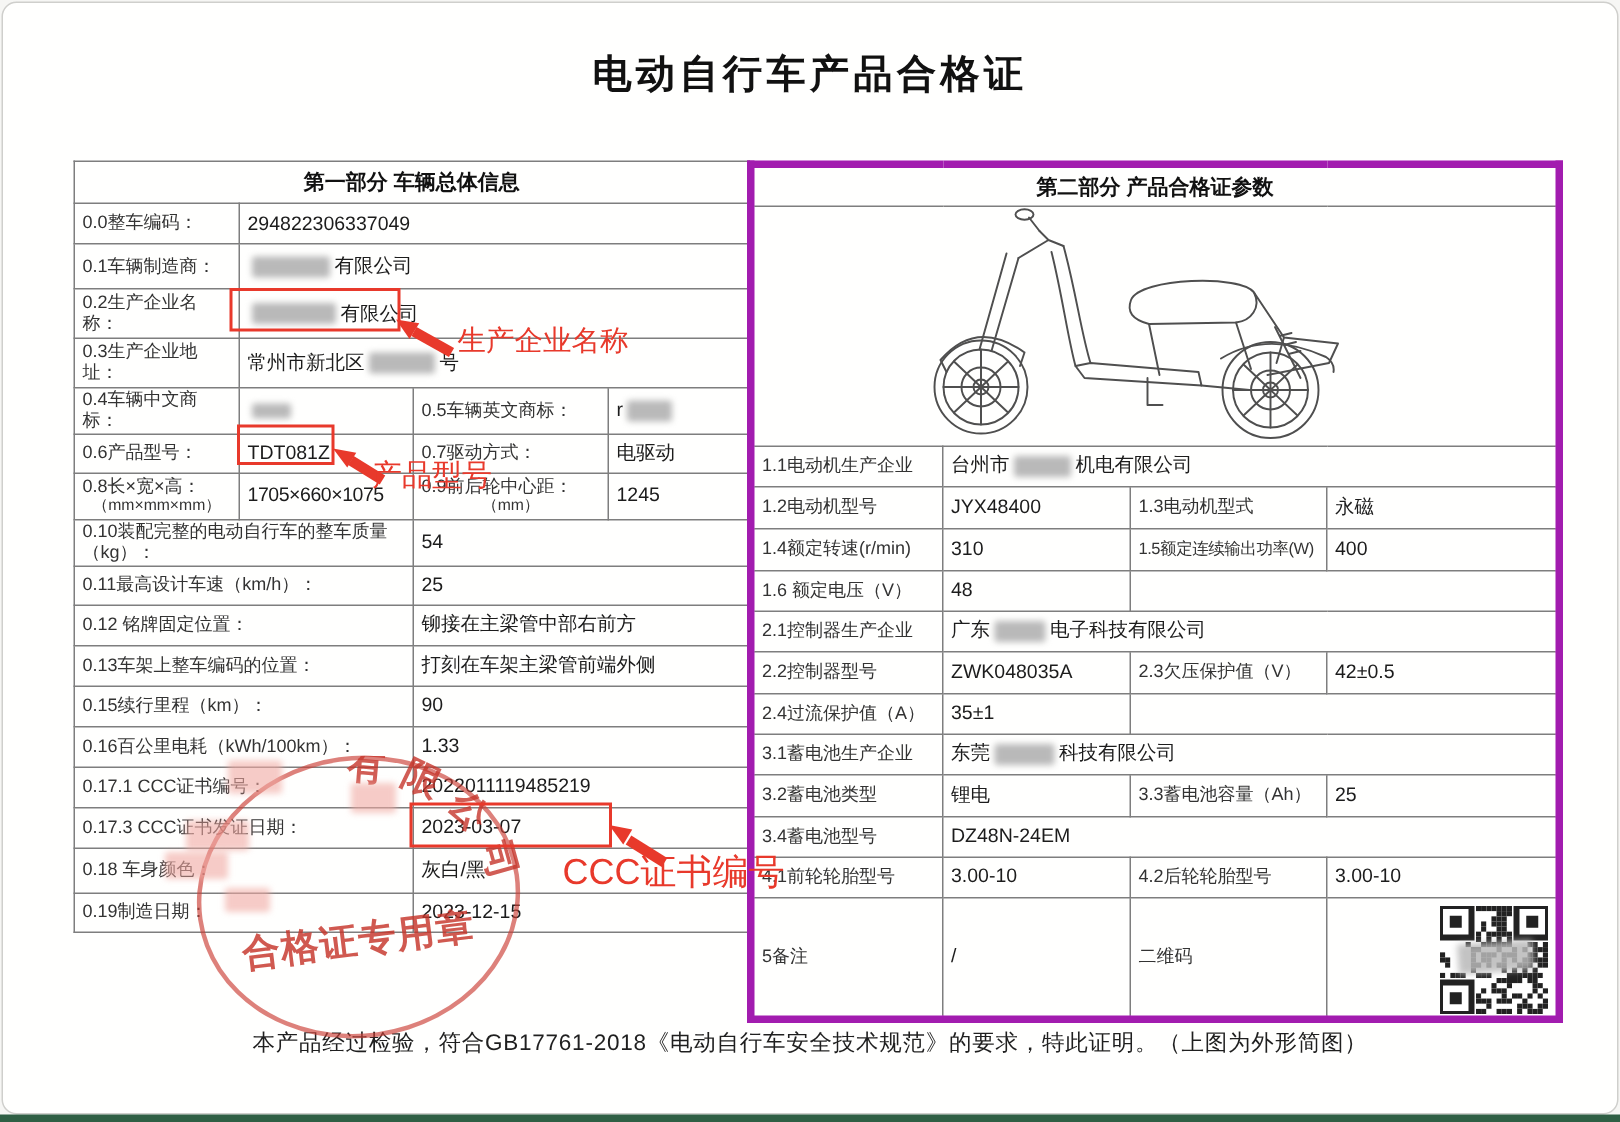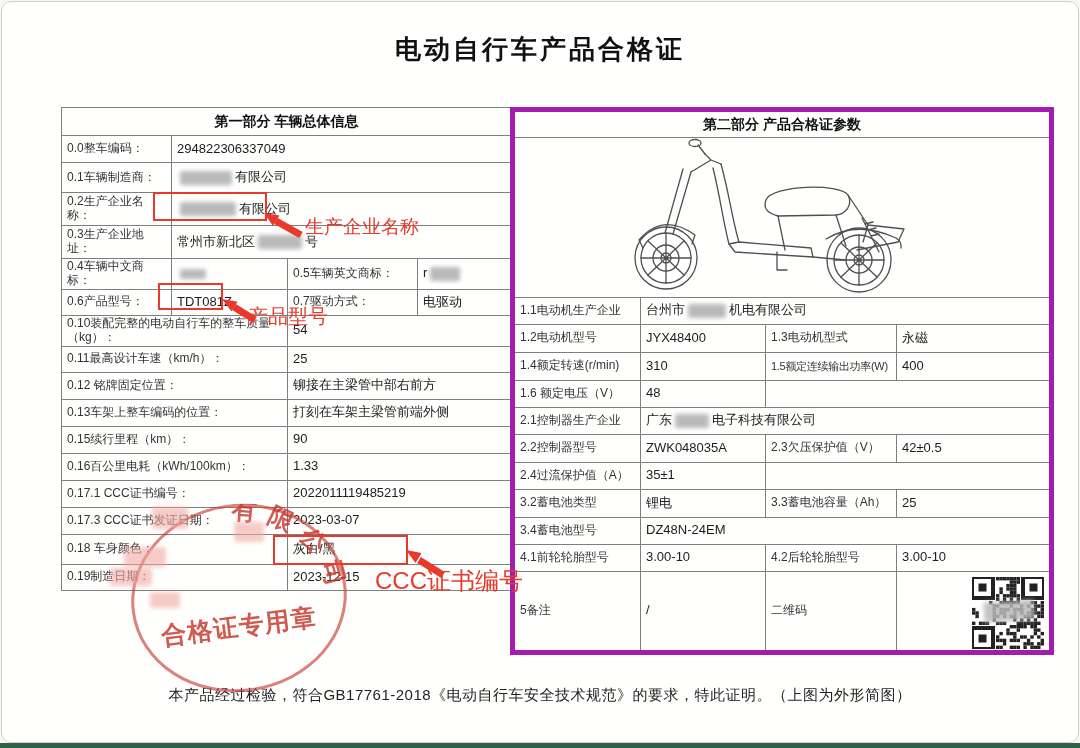--- a/index.html
+++ b/index.html
@@ -4,21 +4,21 @@
 <style>
   html,body{margin:0;padding:0;background:#f6f6f4;}
   body{width:1080px;height:748px;position:relative;overflow:hidden;
        font-family:"Liberation Sans","DejaVu Sans",sans-serif;color:#2a2a2a;}
   .page-card{position:absolute;left:1px;top:1px;width:1076px;height:740px;
        background:#fffffe;border:1px solid #cfcfcc;border-radius:10px;}
   .doc-title{position:absolute;left:0;top:30px;width:100%;text-align:center;
        font-size:26px;font-weight:bold;letter-spacing:3px;color:#111;}
   .cert-line{position:absolute;left:0;top:82px;width:100%;text-align:center;
        font-size:15px;color:#1d1d1d;letter-spacing:.5px;}
-  table{border-collapse:collapse;table-layout:fixed;position:absolute;margin-left:12px;}
+  table{border-collapse:collapse;table-layout:fixed;position:absolute;}
   td{border:1px solid #7e7e7e;padding:1px 5px;font-size:12px;line-height:1.15;
      white-space:nowrap;overflow:hidden;vertical-align:middle;color:#333;}
   td.wrap{white-space:normal;}
   td.val{font-size:13px;color:#1c1c1c;}
   td.hdr{font-size:14px;font-weight:bold;text-align:center;color:#111;}
   .sub{font-size:10.5px;display:block;text-align:center;letter-spacing:0;}
   .tight{font-size:11px;letter-spacing:-0.3px;}
   #tbl-left{left:47px;top:105px;width:450px;border:1px solid #5d5d5d;}
   #tbl-right{left:496px;top:105px;width:539px;border:5px solid #a21caf;}
   .blur{display:inline-block;height:14px;background:#b9b9b9;border-radius:2px;
@@ -84,20 +84,26 @@
       <td>0.5车辆英文商标：</td>
       <td class="val"><span>r</span><span class="blur" style="width:30px"></span></td>
     </tr>
     <tr style="height:26px">
       <td>0.6产品型号：</td>
       <td class="val">TDT081Z</td>
       <td>0.7驱动方式：</td>
       <td class="val">电驱动</td>
     </tr>
     <tr style="height:31px">
+      <td class="wrap"><span>0.8长×宽×高：</span><span class="sub">（mm×mm×mm）</span></td>
+      <td class="val tight">1705×660×1075</td>
+      <td class="wrap"><span>0.9前后轮中心距：</span><span class="sub">（mm）</span></td>
+      <td class="val">1245</td>
+    </tr>
+    <tr style="height:31px">
       <td class="wrap" colspan="2">0.10装配完整的电动自行车的整车质量（kg）：</td>
       <td class="val" colspan="2">54</td>
     </tr>
     <tr style="height:26px">
       <td colspan="2">0.11最高设计车速（km/h）：</td>
       <td class="val" colspan="2">25</td>
     </tr>
     <tr style="height:27px">
       <td colspan="2">0.12 铭牌固定位置：</td>
       <td class="val" colspan="2">铆接在主梁管中部右前方</td>
@@ -214,20 +220,24 @@
     <tr style="height:28px">
       <td>2.2控制器型号</td>
       <td class="val">ZWK048035A</td>
       <td>2.3欠压保护值（V）</td>
       <td class="val">42±0.5</td>
     </tr>
     <tr style="height:27px">
       <td>2.4过流保护值（A）</td>
       <td class="val">35±1</td>
       <td colspan="2"></td>
+    </tr>
+    <tr style="height:27px">
+      <td>3.1蓄电池生产企业</td>
+      <td class="val" colspan="3"><span>东莞</span><span class="blur" style="width:40px"></span><span>科技有限公司</span></td>
     </tr>
     <tr style="height:28px">
       <td>3.2蓄电池类型</td>
       <td class="val">锂电</td>
       <td>3.3蓄电池容量（Ah）</td>
       <td class="val">25</td>
     </tr>
     <tr style="height:27px">
       <td>3.4蓄电池型号</td>
       <td class="val" colspan="3">DZ48N-24EM</td>

